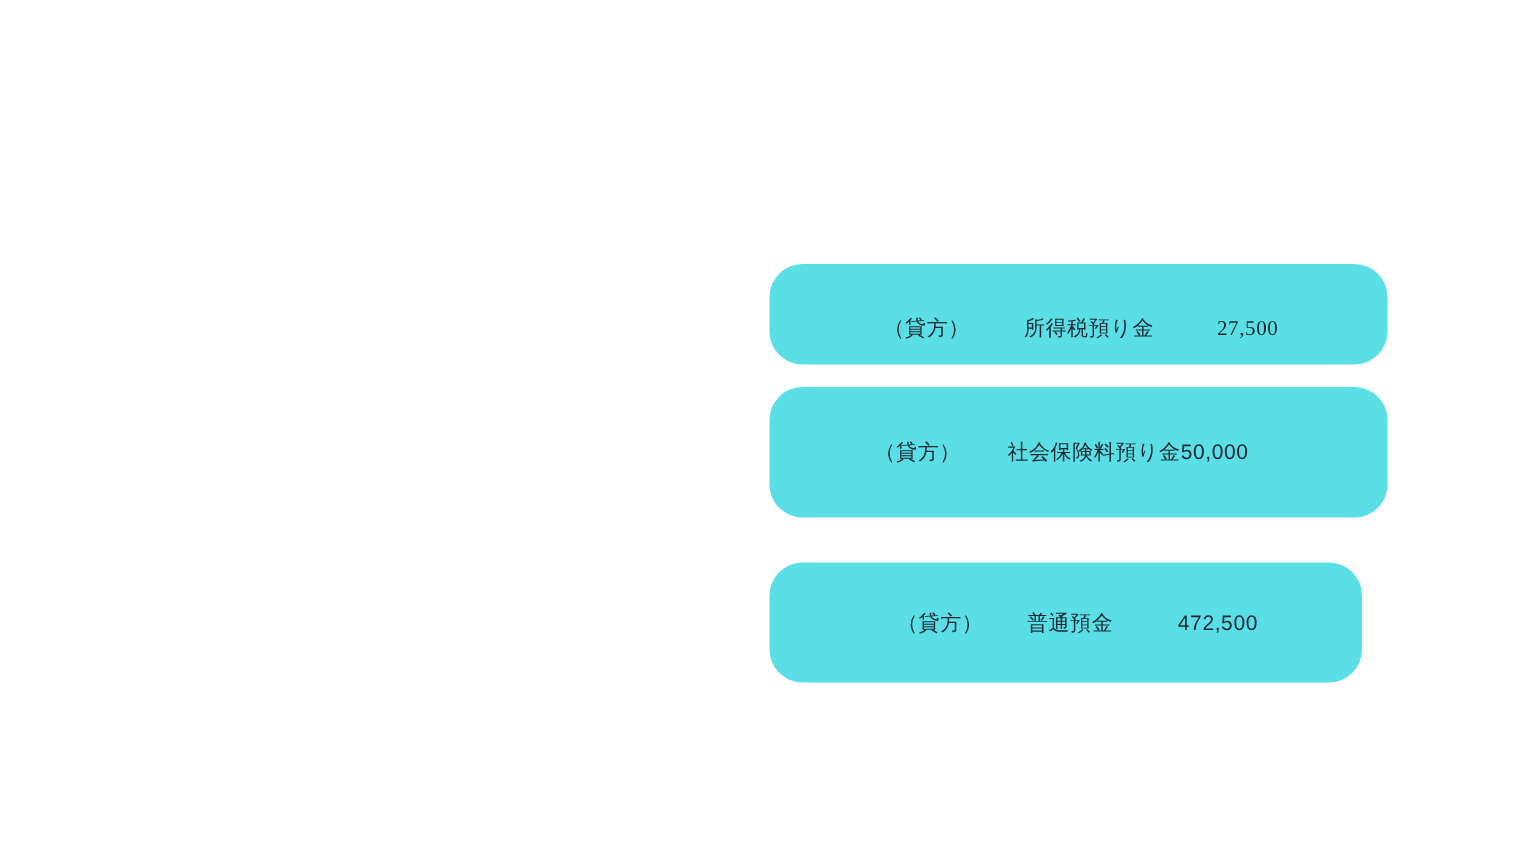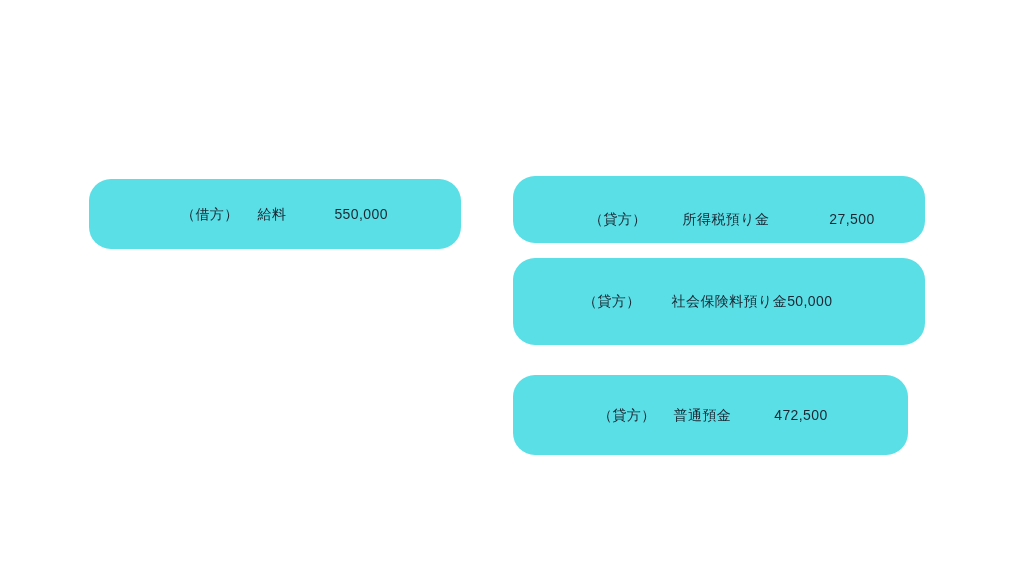--- a/index.html
+++ b/index.html
@@ -74,21 +74,22 @@
     height: 67px;
   }
   #box-credit-income-tax .entry-line {
     padding-left: 76px;
   }
   #box-credit-income-tax .seg-account {
     margin-left: 36px;
     margin-top: 19px;
   }
   #box-credit-income-tax .seg-amount {
-    margin-left: 60px;
+    margin-left: 42px;
+    font-family: Liberation Serif, serif;
   }
 
   
   #box-credit-social-insurance {
     left: 513px;
     top: 258px;
     width: 412px;
     height: 87px;
   }
   #box-credit-social-insurance .entry-line {
@@ -105,39 +106,32 @@
   #box-credit-ordinary-deposit {
     left: 513px;
     top: 375px;
     width: 395px;
     height: 80px;
   }
   #box-credit-ordinary-deposit .entry-line {
     padding-left: 85px;
   }
   #box-credit-ordinary-deposit .seg-account {
-    margin-left: 18px;
+    margin-left: 29px;
   }
   #box-credit-ordinary-deposit .seg-amount {
     margin-left: 43px;
     text-align: center;
   }
 </style>
 </head>
 <body>
 
 <div id="stage">
 
-  <div class="entry-box" id="box-debit-salary">
-    <div class="entry-line">
-      <span class="seg-side">（借方）</span>
-      <span class="seg-account">給料</span>
-      <span class="seg-amount">550,000</span>
-    </div>
-  </div>
 
   <div class="entry-box" id="box-credit-income-tax">
     <div class="entry-line">
       <span class="seg-side">（貸方）</span>
       <span class="seg-account">所得税預り金</span>
       <span class="seg-amount">27,500</span>
     </div>
   </div>
 
   <div class="entry-box" id="box-credit-social-insurance">

